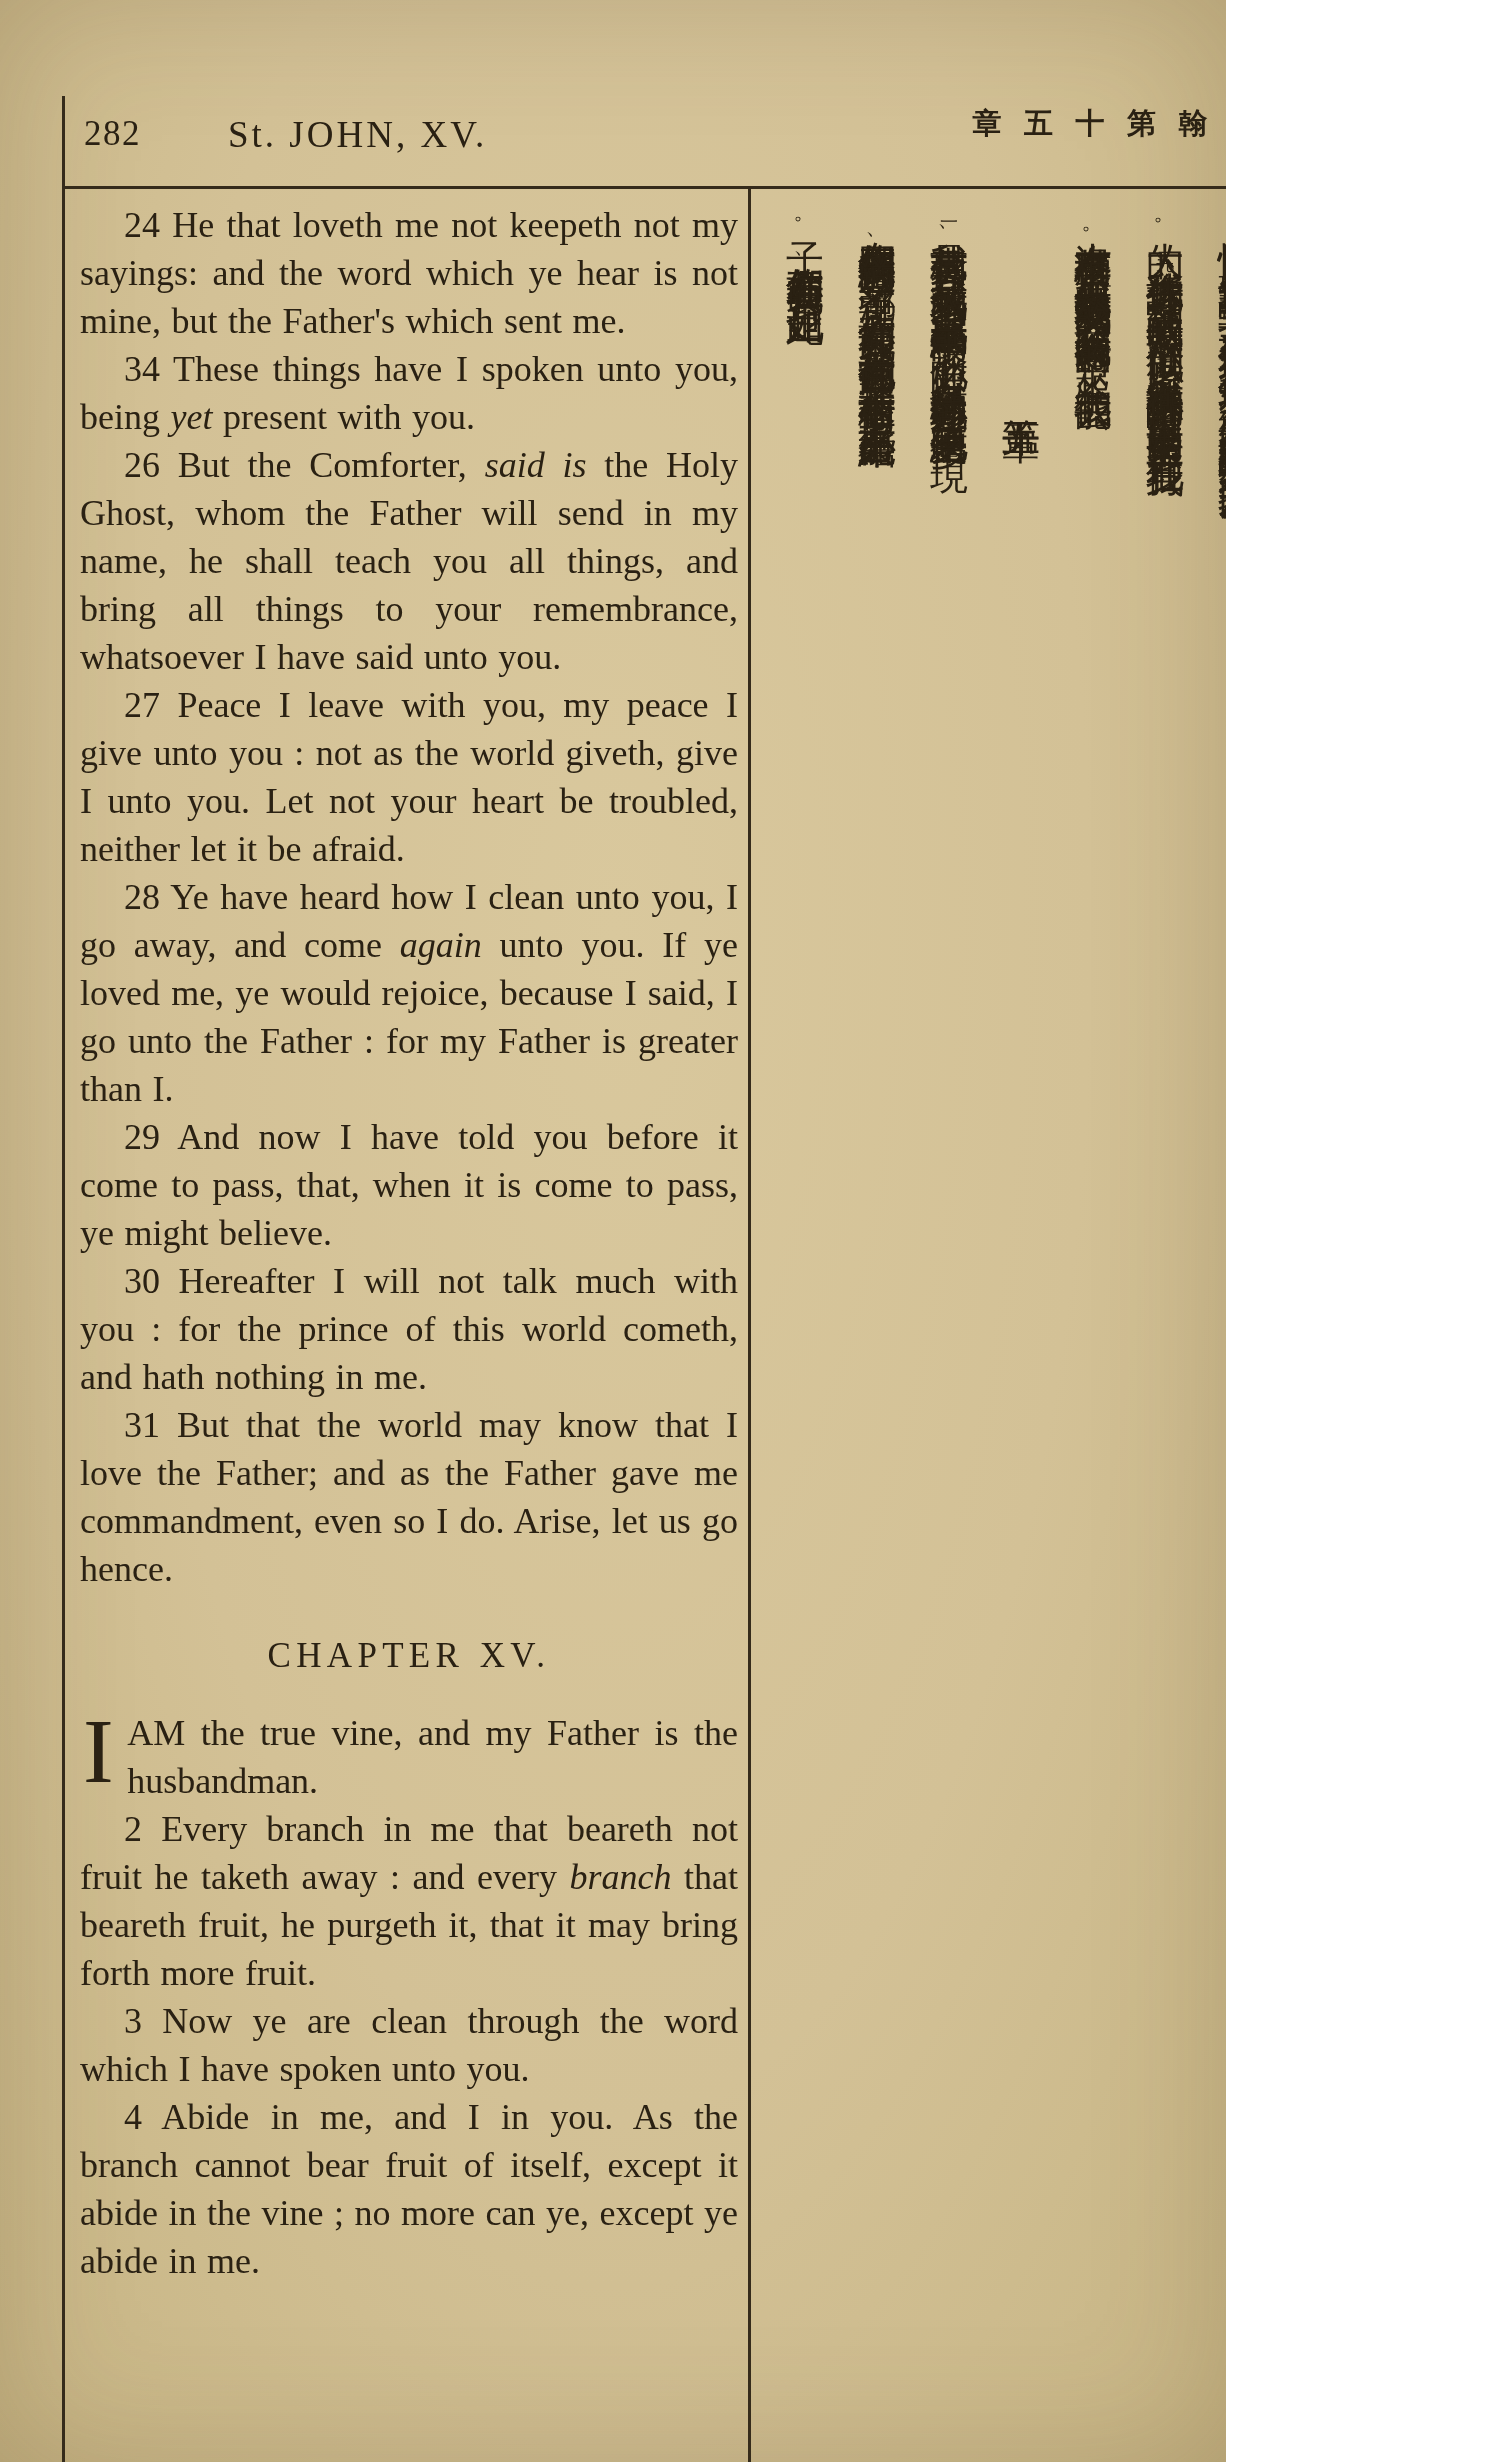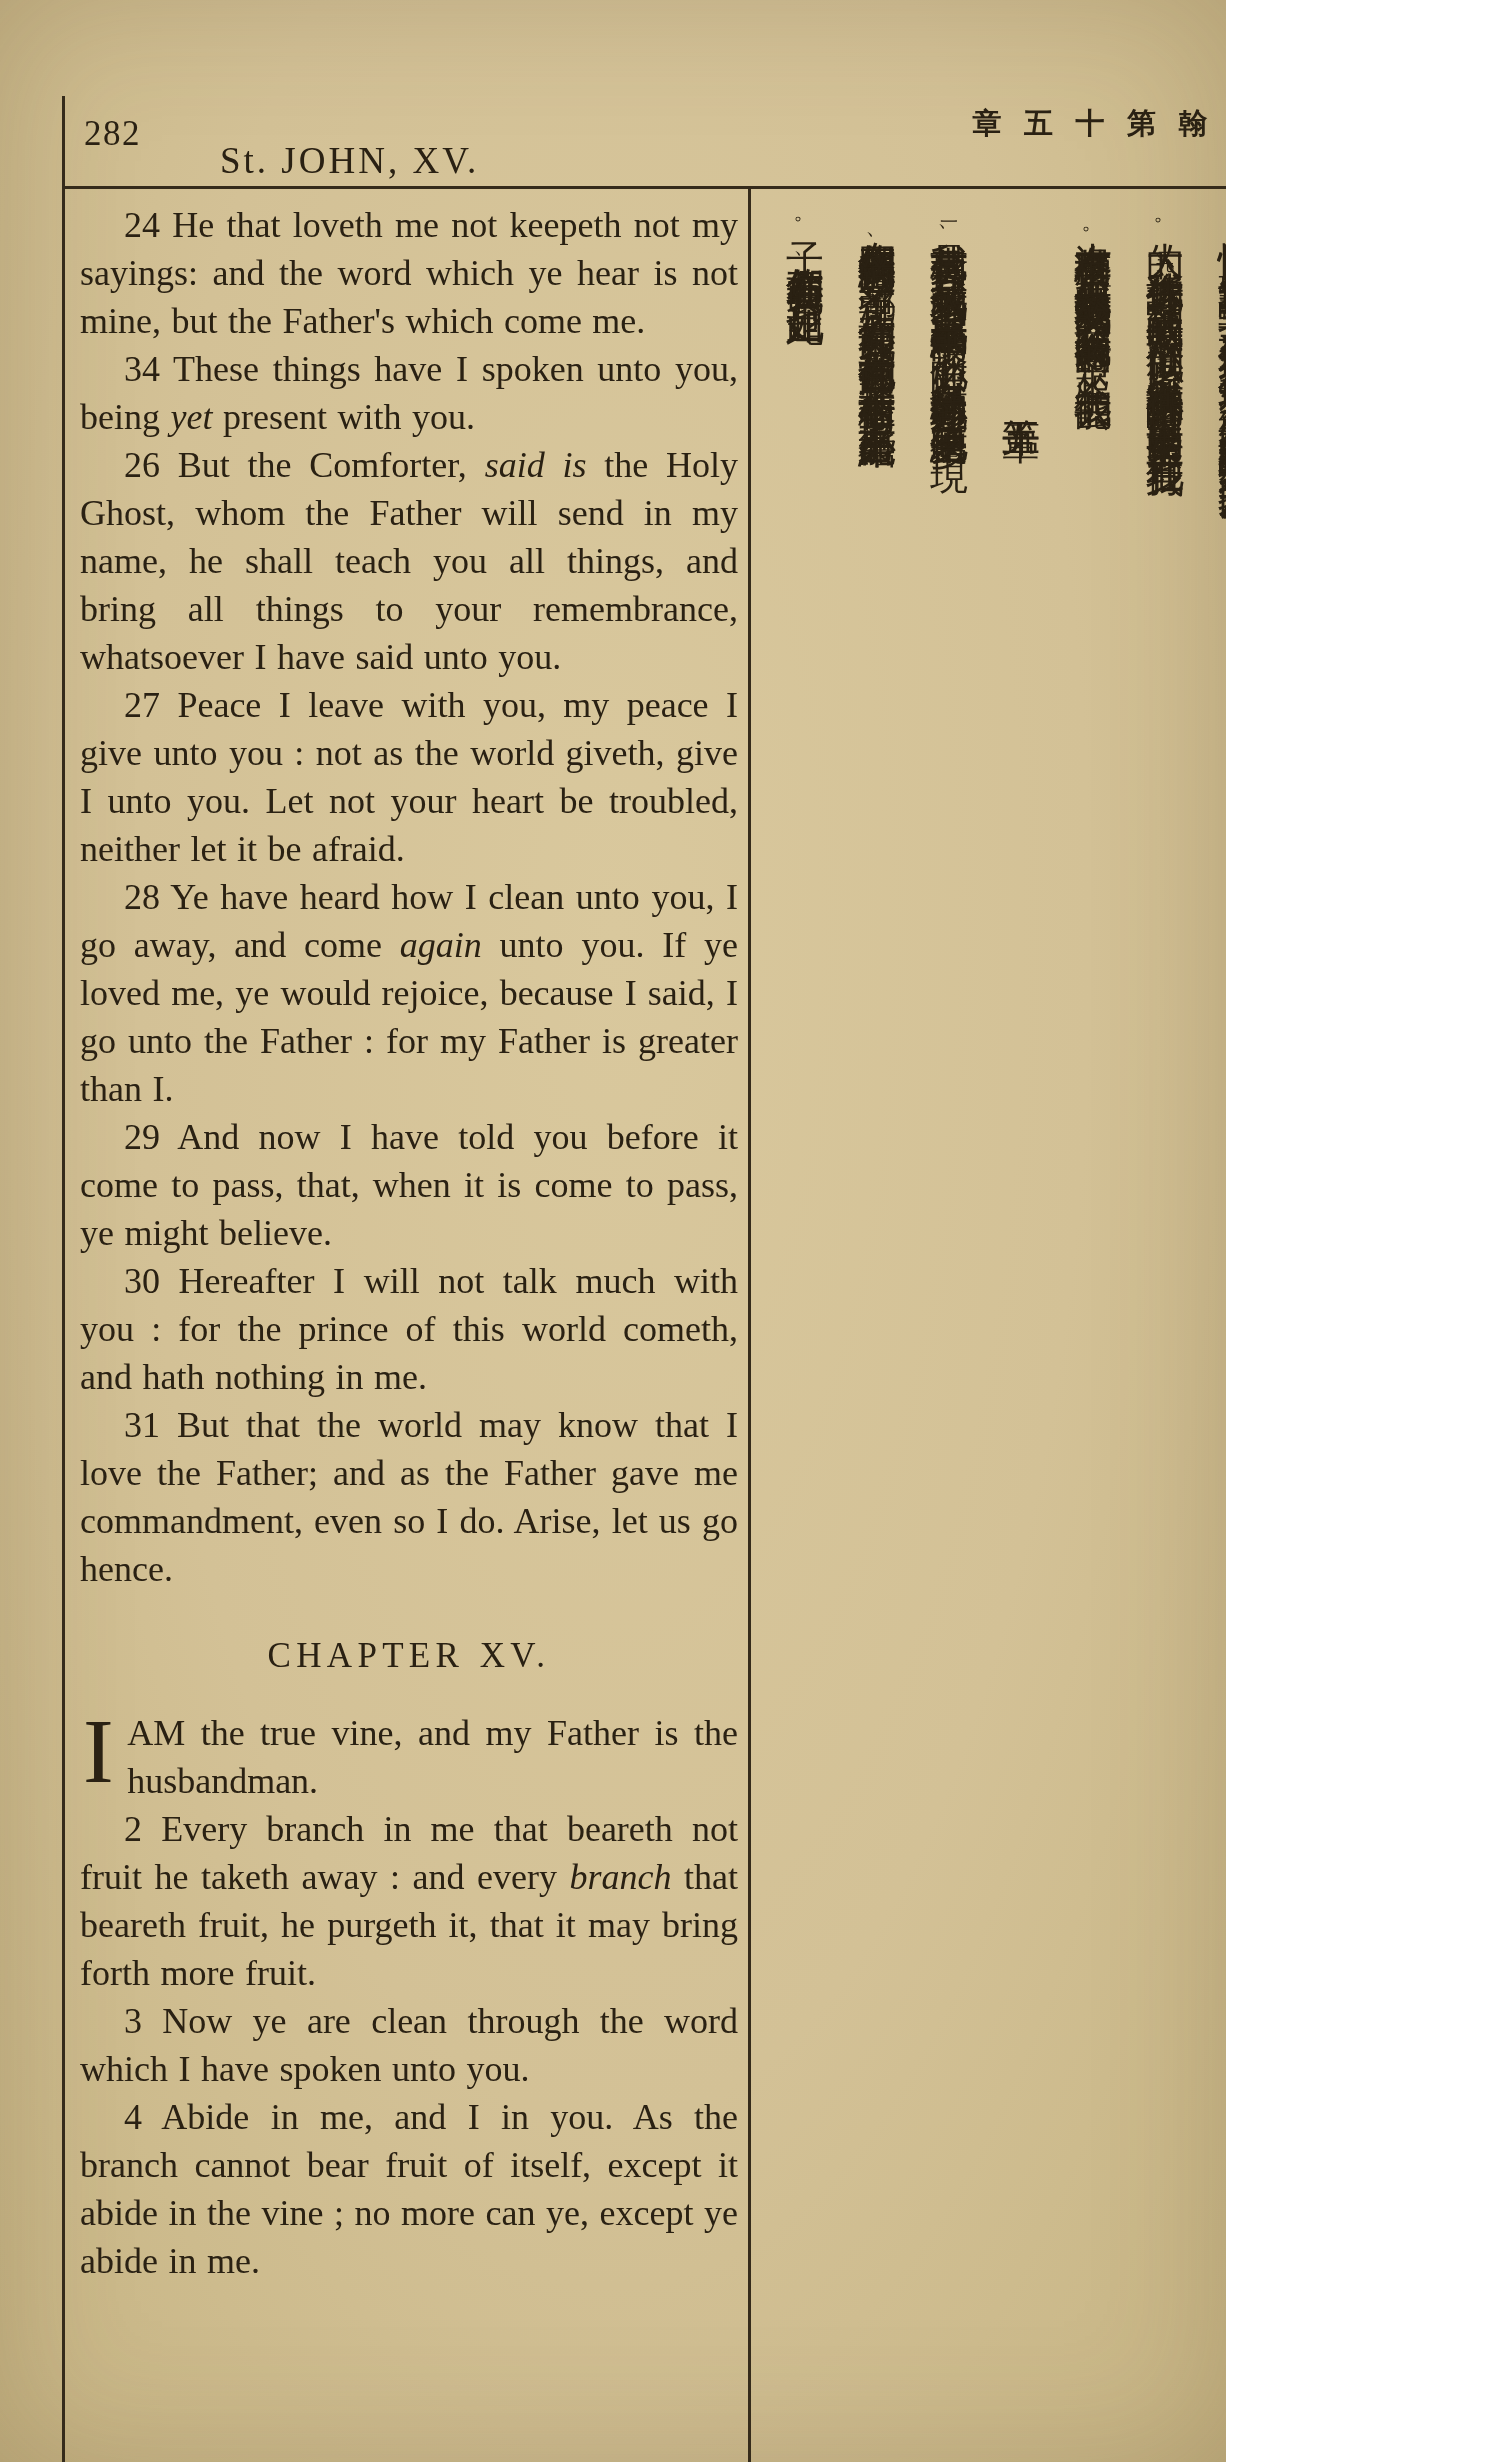--- a/index.html
+++ b/index.html
@@ -34,24 +34,23 @@
 
   
   .page-number {
     position: absolute;
     left: 84px; top: 114px;
     font-size: 35px;
     letter-spacing: 1.5px;
   }
   .eng-title {
     position: absolute;
-    left: 220px; top: 113px;
+    left: 228px; top: 113px;
     font-size: 37px;
     letter-spacing: 3px;
-    margin-top: 26px;
   }
   .cn-title {
     position: absolute;
     left: 819px; top: 104px;
     width: 616px;
     text-align: center;
     font-size: 29px;
     font-weight: 600;
     letter-spacing: 22.5px;
     font-family: "DejaVu Serif", serif;
@@ -119,21 +118,21 @@
   <div class="rule rule-left"></div>
   <div class="rule rule-right"></div>
   <div class="rule rule-header"></div>
   <div class="rule rule-center"></div>
 
   <div class="page-number">282</div>
   <div class="eng-title">St. JOHN, XV.</div>
   <div class="cn-title">章五十第翰約</div>
 
   <section class="english-col" id="english-verses">
-      <p class="verse"><span class="vnum">24 </span><span>He that loveth me not keepeth not my sayings: and the word which ye hear is not mine, but the Father's which come me.</span></p>
+      <p class="verse"><span class="vnum">24 </span><span>He that loveth me not keepeth not my sayings: and the word which ye hear is not mine, but the Father's which sent me.</span></p>
       <p class="verse"><span class="vnum">34 </span><span>These things have I spoken unto you, being </span><i>yet</i><span> present with you.</span></p>
       <p class="verse"><span class="vnum">26 </span><span>But the Comforter, </span><i>said is</i><span> the Holy Ghost, whom the Father will send in my name, he shall teach you all things, and bring all things to your remembrance, whatsoever I have said unto you.</span></p>
       <p class="verse"><span class="vnum">27 </span><span>Peace I leave with you, my peace I give unto you : not as the world giveth, give I unto you.  Let not your heart be troubled, neither let it be afraid.</span></p>
       <p class="verse"><span class="vnum">28 </span><span>Ye have heard how I clean unto you, I go away, and come </span><i>again</i><span> unto you. If ye loved me, ye would rejoice, because I said, I go unto the Father : for my Father is greater than I.</span></p>
       <p class="verse"><span class="vnum">29 </span><span>And now I have told you before it come to pass, that, when it is come to pass, ye might believe.</span></p>
       <p class="verse"><span class="vnum">30 </span><span>Hereafter I will not talk much with you : for the prince of this world cometh, and hath nothing in me.</span></p>
       <p class="verse"><span class="vnum">31 </span><span>But that the world may know that I love the Father; and as the Father gave me commandment, even so I do.  Arise, let us go hence.</span></p>
       <div class="chapter-heading">CHAPTER XV.</div>
       <p class="verse dropcap-verse"><span class="dropcap">I</span><span>AM the true vine, and my Father is the husbandman.</span></p>
       <p class="verse"><span class="vnum">2 </span><span>Every branch in me that beareth not fruit he taketh away : and every </span><i>branch</i><span> that beareth fruit, he purgeth it, that it may bring forth more fruit.</span></p>

